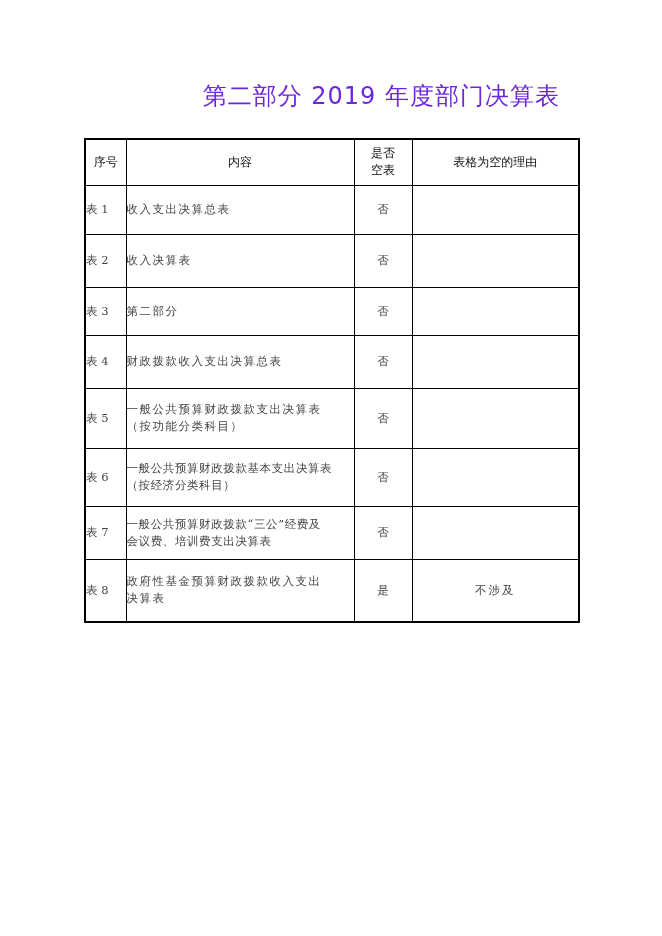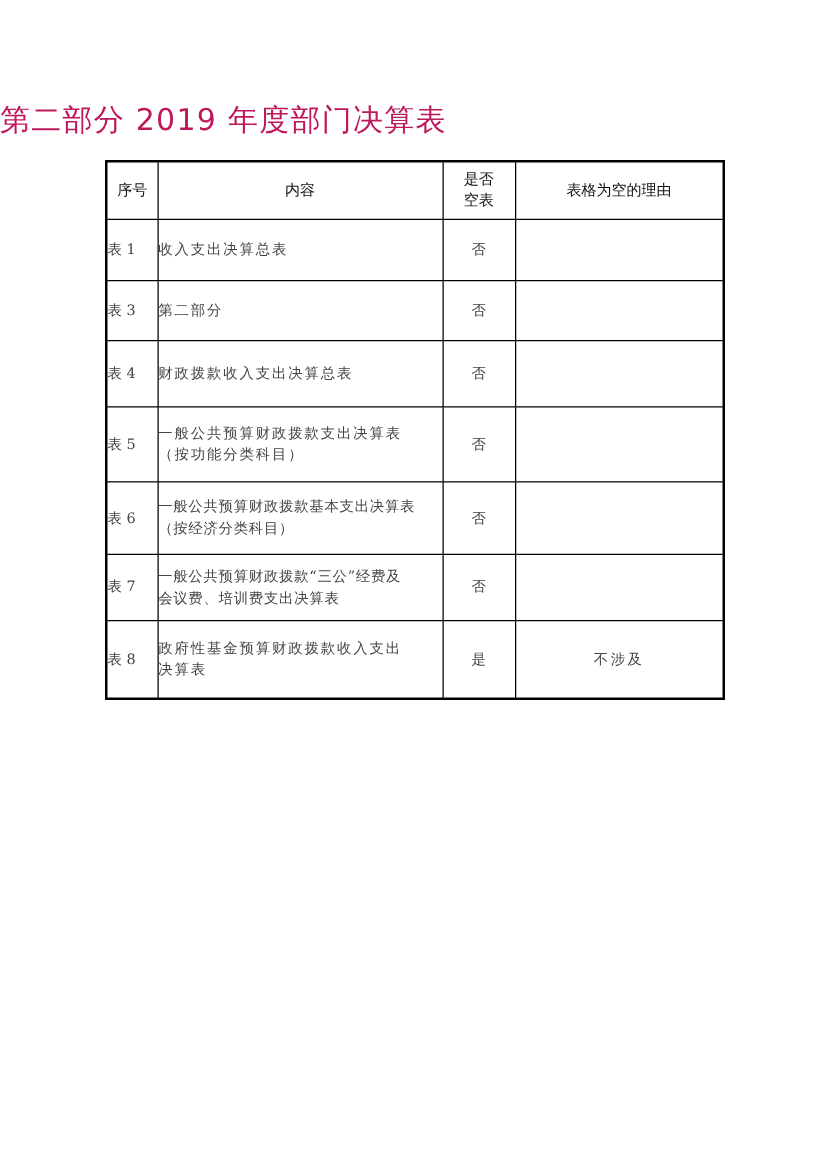--- a/index.html
+++ b/index.html
@@ -1,18 +1,18 @@
 <!DOCTYPE html>
 <html><head>
 <meta charset="utf-8">
 <style>
   html, body { margin: 0; padding: 0; background: #ffffff; }
   body { width: 662px; height: 936px; position: relative; overflow: hidden; font-family: "DejaVu Sans", sans-serif; color: #222; }
-  .title { position: absolute; left: 0; top: 80px; width: 560px; text-align: left; font-size: 24px; color: #be185d; letter-spacing: 1px; font-family: "DejaVu Sans", sans-serif; }
-  table.main { position: absolute; left: 84px; top: 128px; border-collapse: collapse; table-layout: fixed; width: 494px; }
+  .title { position: absolute; left: 0; top: 80px; width: 560px; text-align: right; font-size: 24px; color: #6d28d9; letter-spacing: 1px; font-family: "DejaVu Sans", sans-serif; }
+  table.main { position: absolute; left: 84px; top: 138px; border-collapse: collapse; table-layout: fixed; width: 494px; }
   table.main td, table.main th { border: 1px solid #000; padding: 0; vertical-align: middle; }
   table.main { border: 2px solid #000; }
   th { font-weight: normal; font-size: 12px; color: #111; text-align: center; line-height: 17px; }
   td { font-size: 11.5px; color: #444; font-family: "DejaVu Serif", serif; line-height: 17px; }
   td.num { }
   td.content { text-align: left; padding-left: 2px; letter-spacing: 1.5px; }
   td.flag { text-align: center; }
   td.reason { text-align: center; letter-spacing: 2px; margin-left: 36px; }
 </style>
 </head>
@@ -40,20 +40,28 @@
 
   <tr style="height:49px">
     <td class="num">表 1</td>
     <td class="content">
           <div>收入支出决算总表</div>
         </td>
     <td class="flag">否</td>
     <td class="reason"></td>
   </tr>
 
+  <tr style="height:53px">
+    <td class="num">表 2</td>
+    <td class="content">
+          <div>收入决算表</div>
+        </td>
+    <td class="flag">否</td>
+    <td class="reason"></td>
+  </tr>
 
   <tr style="height:48px">
     <td class="num">表 3</td>
     <td class="content">
           <div>第二部分</div>
         </td>
     <td class="flag">否</td>
     <td class="reason"></td>
   </tr>
 

